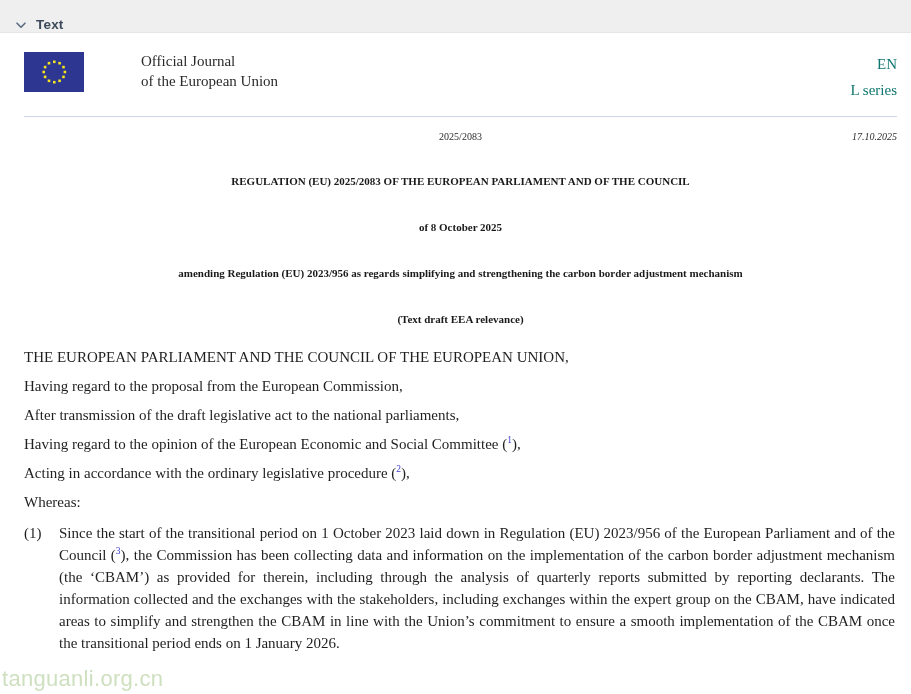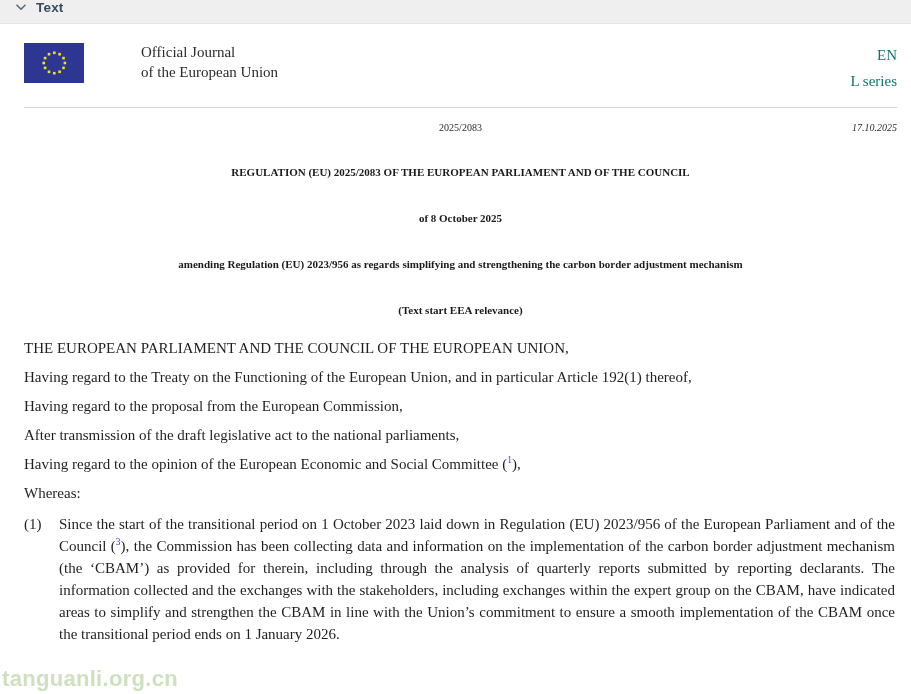--- a/index.html
+++ b/index.html
@@ -10,24 +10,24 @@
     width: 911px;
     height: 694px;
     background: #ffffff;
     font-family: "Liberation Serif", serif;
     overflow: hidden;
     position: relative;
   }
 
   
   .section-bar {
-    height: 24px;
+    height: 33px;
     background: #efefef;
     display: flex;
-    align-items: flex-start;
+    align-items: flex-end;
     padding: 0 0 0 14px;
     box-sizing: border-box;
     border-bottom: 1px solid #e6e6e6;
   }
   .chevron {
     width: 14px;
     height: 14px;
     display: inline-flex;
     align-items: center;
     justify-content: center;
@@ -171,21 +171,21 @@
     line-height: 0;
   }
 
   
   .watermark {
     position: absolute;
     left: 2px;
     bottom: 2px;
     font-family: "Liberation Sans", sans-serif;
     font-size: 22px;
-    font-weight: bold;
+    font-weight: normal;
     color: #cfe0c0;
     letter-spacing: .3px;
     pointer-events: none;
     user-select: none;
   }
 </style>
 </head>
 <body>
 
 <div class="section-bar">
@@ -235,31 +235,31 @@
 
   <div class="ref-row">
     <div class="ref-center">2025/2083</div>
     <div class="ref-right">17.10.2025</div>
   </div>
 
   <div class="title-block">
     <div class="doc-title t1">REGULATION (EU) 2025/2083 OF THE EUROPEAN PARLIAMENT AND OF THE COUNCIL</div>
     <div class="doc-title t2">of 8 October 2025</div>
     <div class="doc-title t3">amending Regulation (EU) 2023/956 as regards simplifying and strengthening the carbon border adjustment mechanism</div>
-    <div class="doc-title t4">(Text start EEA relevance)</div>
+    <div class="doc-title t4">(Text draft EEA relevance)</div>
   </div>
 
   <p class="para">THE EUROPEAN PARLIAMENT AND THE COUNCIL OF THE EUROPEAN UNION,</p>
-  <p class="para">Having regard to the Treaty on the Functioning of the European Union, and in particular Article 192(1) thereof,</p>
   <p class="para">Having regard to the proposal from the European Commission,</p>
   <p class="para">After transmission of the draft legislative act to the national parliaments,</p>
 
   <p class="para"><span>Having regard to the opinion of the European Economic and Social Committee (</span><a class="fn"><sup>1</sup></a><span>),</span></p>
 
 
+  <p class="para"><span>Acting in accordance with the ordinary legislative procedure (</span><a class="fn"><sup>2</sup></a><span>),</span></p>
 
   <p class="para tight">Whereas:</p>
 
   <div class="recital">
     <span class="num">(1)</span><span>Since the start of the transitional period on 1 October 2023 laid down in Regulation (EU) 2023/956 of the European Parliament and of the Council (</span><a class="fn"><sup>3</sup></a><span>), the Commission has been collecting data and information on the implementation of the carbon border adjustment mechanism (the ‘CBAM’) as provided for therein, including through the analysis of quarterly reports submitted by reporting declarants. The information collected and the exchanges with the stakeholders, including exchanges within the expert group on the CBAM, have indicated areas to simplify and strengthen the CBAM in line with the Union’s commitment to ensure a smooth implementation of the CBAM once the transitional period ends on 1 January 2026.</span>
   </div>
 
 </div>
 
 <div class="watermark">tanguanli.org.cn</div>

